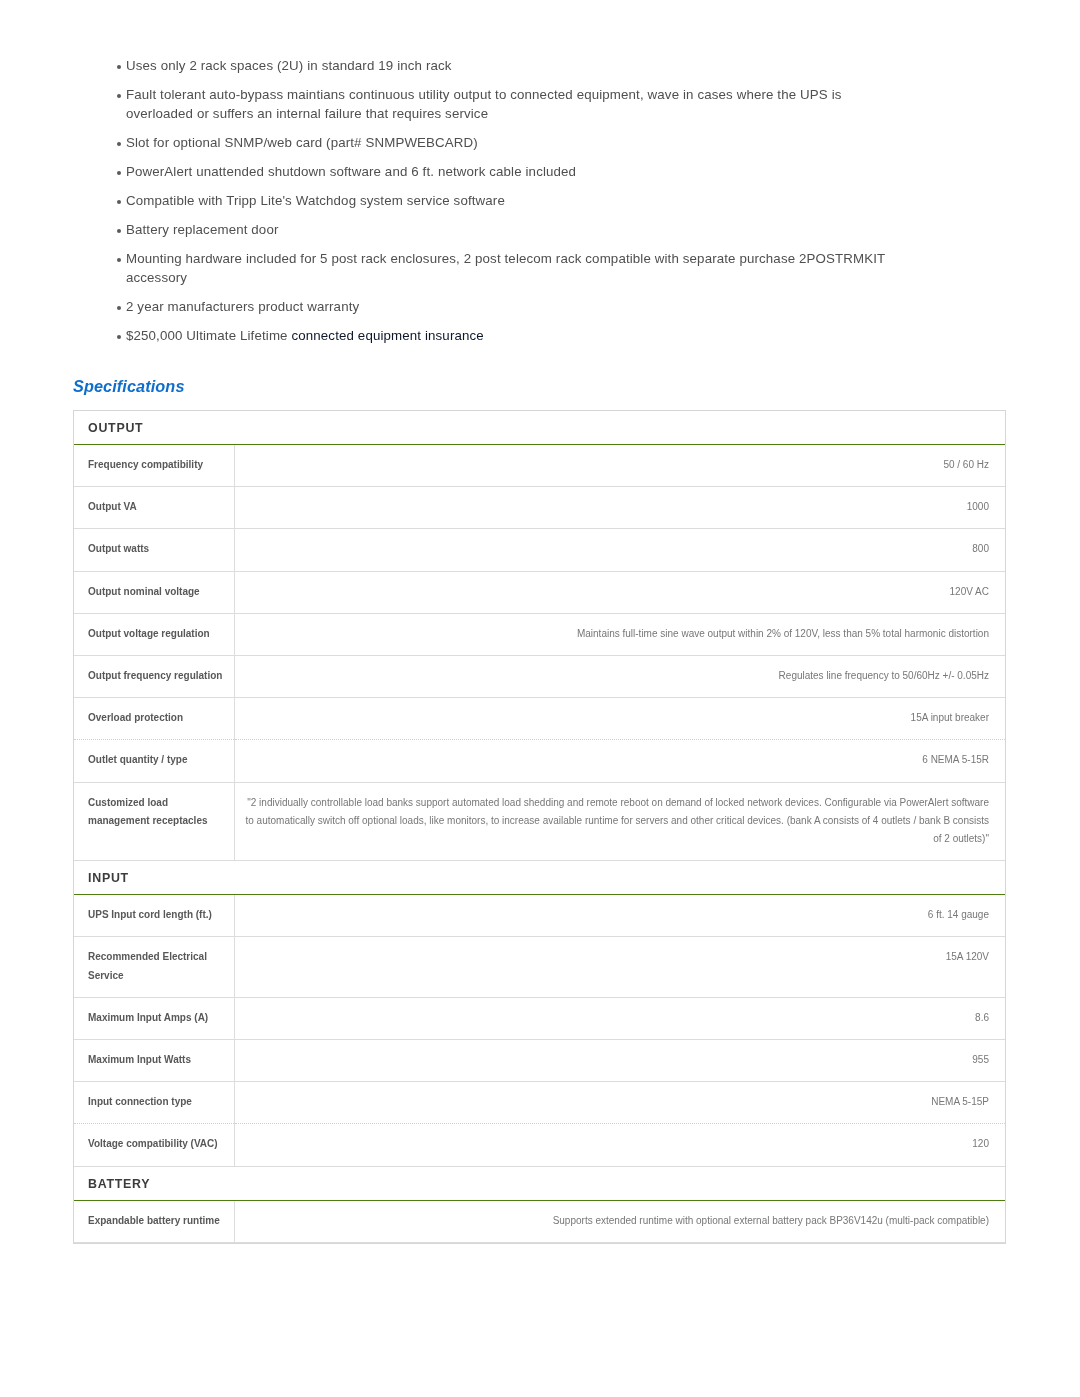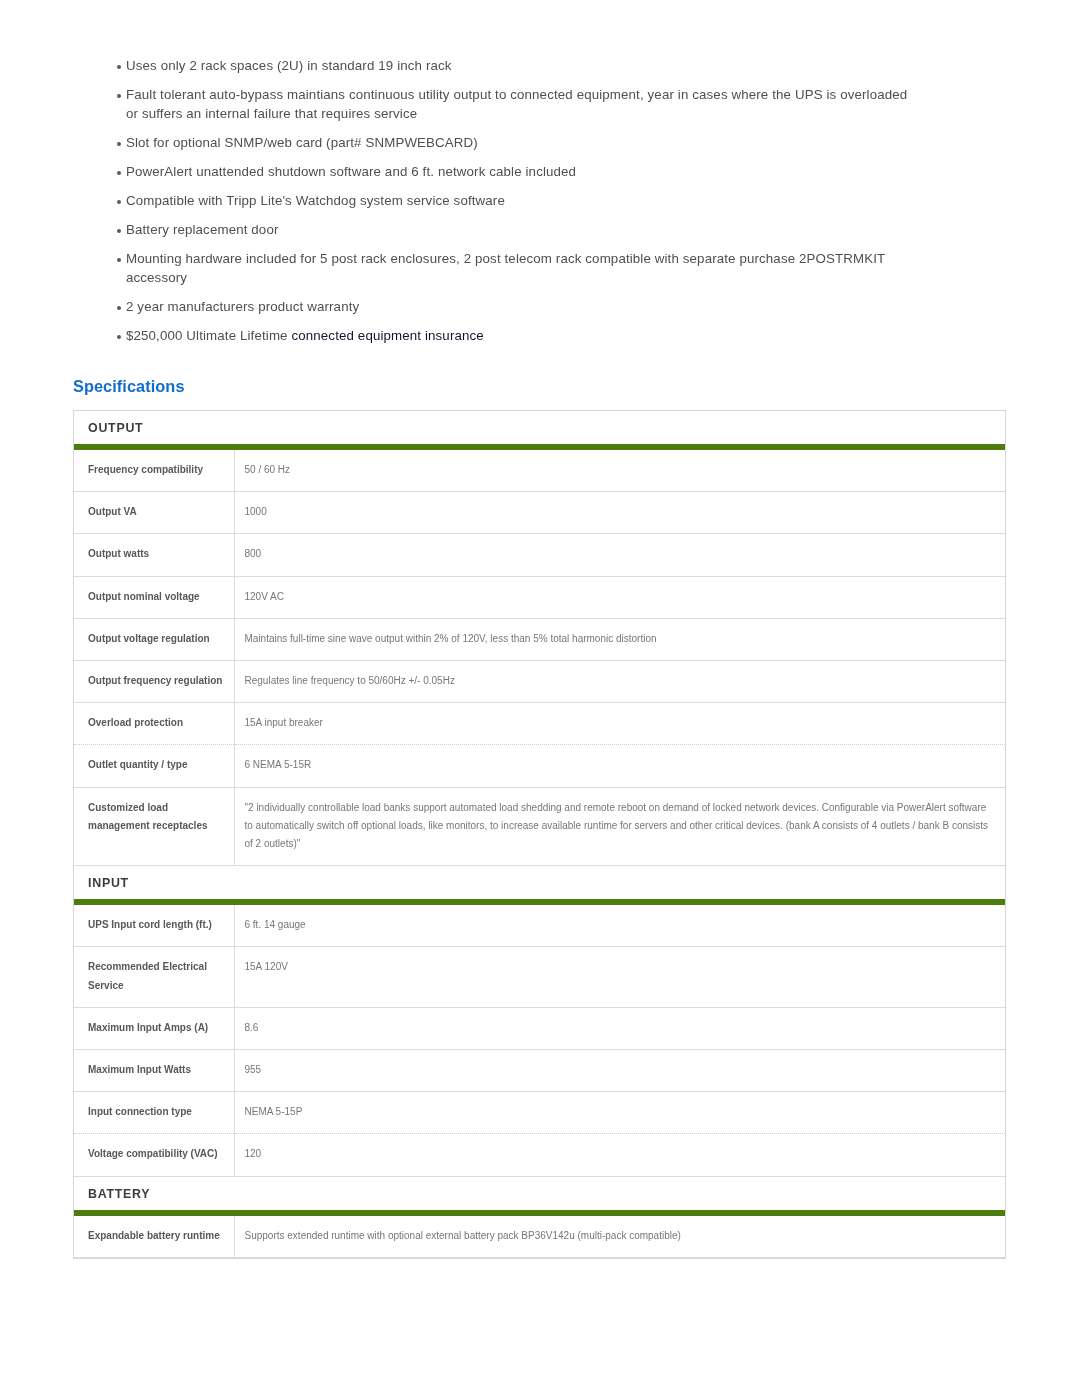--- a/index.html
+++ b/index.html
@@ -53,20 +53,21 @@
   }
 
   
   .spec-heading {
     margin: 0;
     padding: 21px 0 0 73px;
     font-size: 16.3px;
     font-weight: bold;
     color: #0f6ecd;
     letter-spacing: 0.005em;
+    font-style: italic;
   }
 
   
   .spec-table-wrap {
     margin: 14px 0 0 73px;
     width: 933px;
     border: 1px solid #d6d6d6;
     border-top: 1px solid #d6d6d6;
     box-sizing: border-box;
     background: #fff;
@@ -78,50 +79,51 @@
   }
   .spec-table col.c-label { width: 160px; }
   .spec-table col.c-value { width: auto; }
 
   .sec-head td {
     padding: 10px 0 9px 14px;
     font-size: 12.4px;
     font-weight: bold;
     color: #3c3c3c;
     letter-spacing: 0.06em;
-    border-bottom: 6px solid #4d7c0f;
+    border-bottom: 1px solid #4d7c0f;
   }
 
   .spec-row td {
     vertical-align: top;
     color: #777777;
     font-size: 10px;
     line-height: 18.2px;
   }
   .spec-row td.label {
     padding: 11px 10px 12px 14px;
     font-weight: bold;
     color: #585858;
     border-right: 1px solid #dddddd;
   }
   .spec-row td.value {
     padding: 11px 16px 12px 10px;
+    text-align: right;
   }
 
   .spec-row.solid td { border-bottom: 1px solid #dcdcdc; }
   .spec-row.dotted td { border-bottom: 1px dotted #cfcfcf; }
 </style>
 </head>
 <body>
 
 <div class="page">
 
   <ul class="features">
       <li><span>Uses only 2 rack spaces (2U) in standard 19 inch rack</span></li>
-      <li><span>Fault tolerant auto-bypass maintians continuous utility output to connected equipment, year in cases where the UPS is overloaded or suffers an internal failure that requires service</span></li>
+      <li><span>Fault tolerant auto-bypass maintians continuous utility output to connected equipment, wave in cases where the UPS is overloaded or suffers an internal failure that requires service</span></li>
       <li><span>Slot for optional SNMP/web card (part# SNMPWEBCARD)</span></li>
       <li><span>PowerAlert unattended shutdown software and 6 ft. network cable included</span></li>
       <li><span>Compatible with Tripp Lite's Watchdog system service software</span></li>
       <li><span>Battery replacement door</span></li>
       <li><span>Mounting hardware included for 5 post rack enclosures, 2 post telecom rack compatible with separate purchase 2POSTRMKIT accessory</span></li>
       <li><span>2 year manufacturers product warranty</span></li>
       <li><span>$250,000 Ultimate Lifetime </span><a href="#">connected equipment insurance</a></li>
     </ul>
 
   <h2 class="spec-heading">Specifications</h2>

